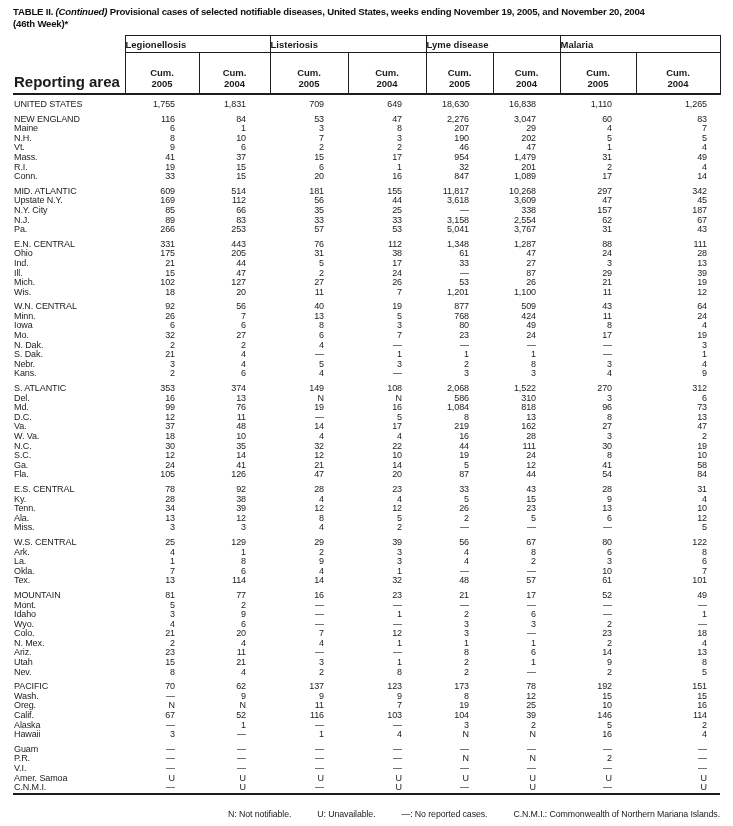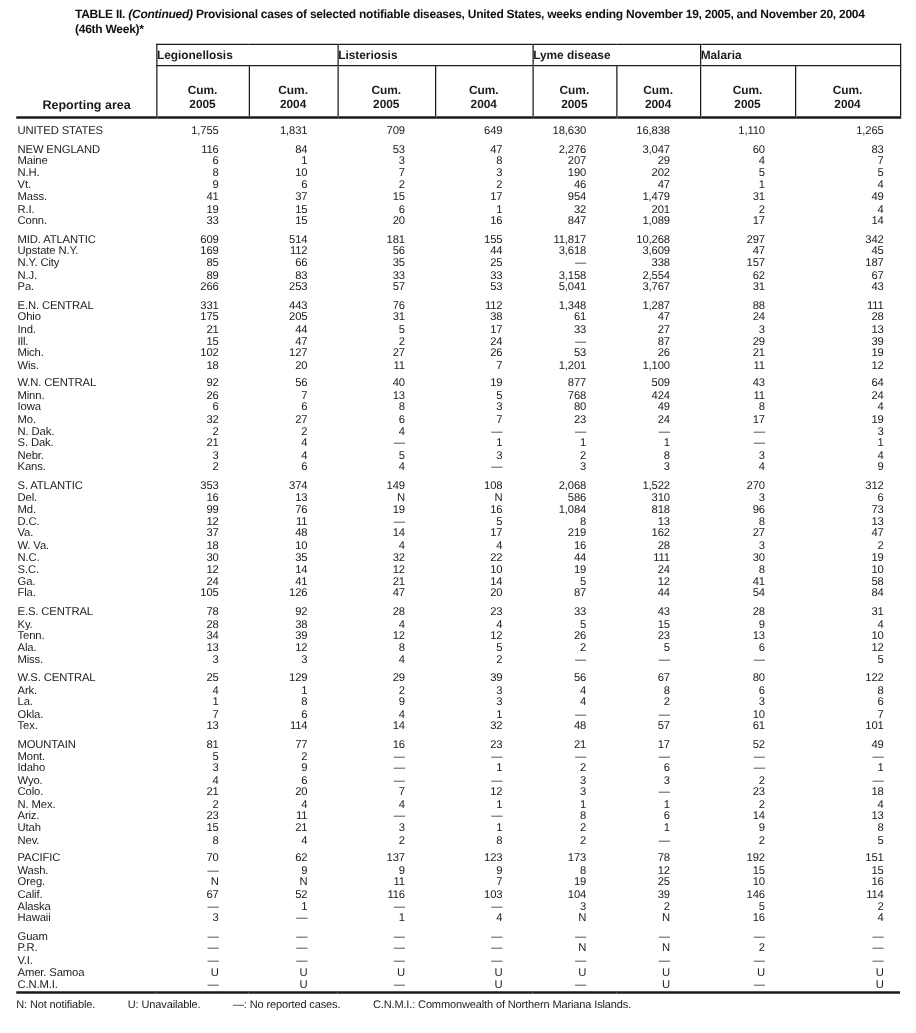--- a/index.html
+++ b/index.html
@@ -12,38 +12,37 @@
   }
   .page { padding: 6px 13px 0 13px; }
 
   .title {
     font-weight: bold;
     font-size: 9.6px;
     line-height: 12px;
     letter-spacing: -0.2px;
     color: #111;
     margin-bottom: 5px;
-    margin-left: 47px;
   }
   .title .italic { font-style: italic; }
 
   table.dt {
     border-collapse: collapse;
     table-layout: fixed;
     width: 707px;
     border-bottom: 2px solid #1c1c1c;
   }
   table.dt th, table.dt td { overflow: hidden; white-space: nowrap; }
 
   th.corner {
     border-bottom: 2px solid #1c1c1c;
-    text-align: center;
+    text-align: left;
     vertical-align: bottom;
     font-weight: bold;
-    font-size: 10px;
+    font-size: 15px;
     padding: 0 0 3px 1px;
   }
   th.group {
     border-top: 1px solid #1c1c1c;
     border-left: 1px solid #1c1c1c;
     border-bottom: 1px solid #1c1c1c;
     font-weight: bold;
     font-size: 9.5px;
     text-align: left;
     padding: 3px 0 2px 0;
@@ -63,21 +62,21 @@
   td {
     font-size: 9px;
     line-height: 9.6px;
     padding: 0;
   }
   td.area { text-align: left; padding-left: 1px; letter-spacing: -0.1px; }
   td.num  { text-align: right; padding-right: 24px; letter-spacing: -0.1px; }
   td.num.c7 { padding-right: 13px; }
   tr.sec-start td { padding-top: 5px; }
 
-  .footnotes { margin-top: 3px; font-size: 8.8px; line-height: 11px; letter-spacing: -0.1px; }
+  .footnotes { margin-top: 14px; font-size: 8.8px; line-height: 11px; letter-spacing: -0.1px; text-align: right; }
   .footnotes .seg { display: inline-block; margin-right: 26px; }
   .footnotes .seg:last-child { margin-right: 0; }
 </style>
 </head>
 <body>
 
 <div class="page">
 
   <div class="title">
     <div><span>TABLE II.</span> <span class="italic">(Continued)</span> <span>Provisional cases of selected notifiable diseases, United States, weeks ending November 19, 2005, and November 20, 2004</span></div>

